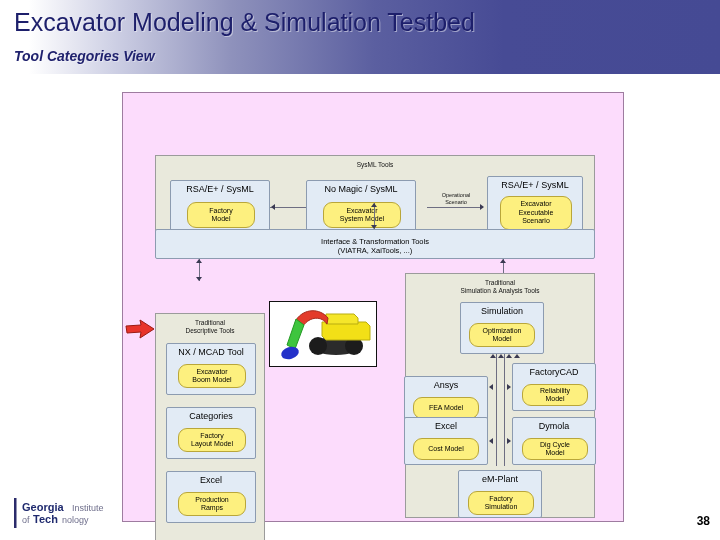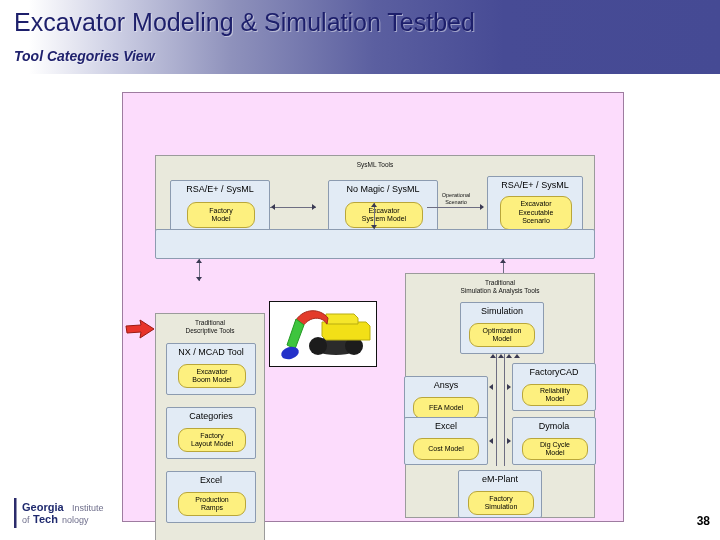--- a/index.html
+++ b/index.html
@@ -129,21 +129,21 @@
       <div class="model-pill" style="left:16px;top:21px;width:68px;height:26px;">
         <span style="white-space:pre-line;">Factory
 Model</span>
       </div>
     </div>
 
     <div class="conn-h" style="left:114px;top:51px;width:46px;"></div>
     <div class="arrow-l" style="left:115px;top:48px;"></div>
     <div class="arrow-r" style="left:156px;top:48px;"></div>
 
-    <div class="tool-box" style="left:172px;top:24px;width:110px;height:55px;padding-left:30px;">
+    <div class="tool-box" style="left:150px;top:24px;width:110px;height:55px;padding-left:30px;">
       <div class="tool-name">No Magic / SysML</div>
       <div class="model-pill" style="left:16px;top:21px;width:78px;height:26px;">
         <span style="white-space:pre-line;">Excavator
 System Model</span>
       </div>
     </div>
 
     <div class="conn-h" style="left:271px;top:51px;width:56px;"></div>
     <div class="arrow-r" style="left:324px;top:48px;"></div>
     <div class="edge-label" style="left:269px;top:36px;width:62px;white-space:pre-line;">Operational
@@ -157,20 +157,22 @@
 Scenario</span>
       </div>
     </div>
   </div>
 
   <div class="conn-v" style="left:251px;top:110px;height:26px;"></div>
   <div class="arrow-u" style="left:248px;top:110px;"></div>
   <div class="arrow-d" style="left:248px;top:132px;"></div>
 
   <div class="tool-box" style="left:32px;top:136px;width:440px;height:30px;background:#e2ebf5;">
+    <div class="tool-name sm" style="top:7px;">Interface &amp; Transformation Tools</div>
+    <div class="tool-name sm" style="top:16px;">(VIATRA, XaiTools, ...)</div>
   </div>
 
   <div class="conn-v" style="left:76px;top:166px;height:22px;"></div>
   <div class="arrow-u" style="left:73px;top:166px;"></div>
   <div class="arrow-d" style="left:73px;top:184px;"></div>
 
   <div class="conn-v" style="left:380px;top:166px;height:22px;"></div>
   <div class="arrow-u" style="left:377px;top:166px;"></div>
   <div class="arrow-d" style="left:377px;top:184px;"></div>
 

